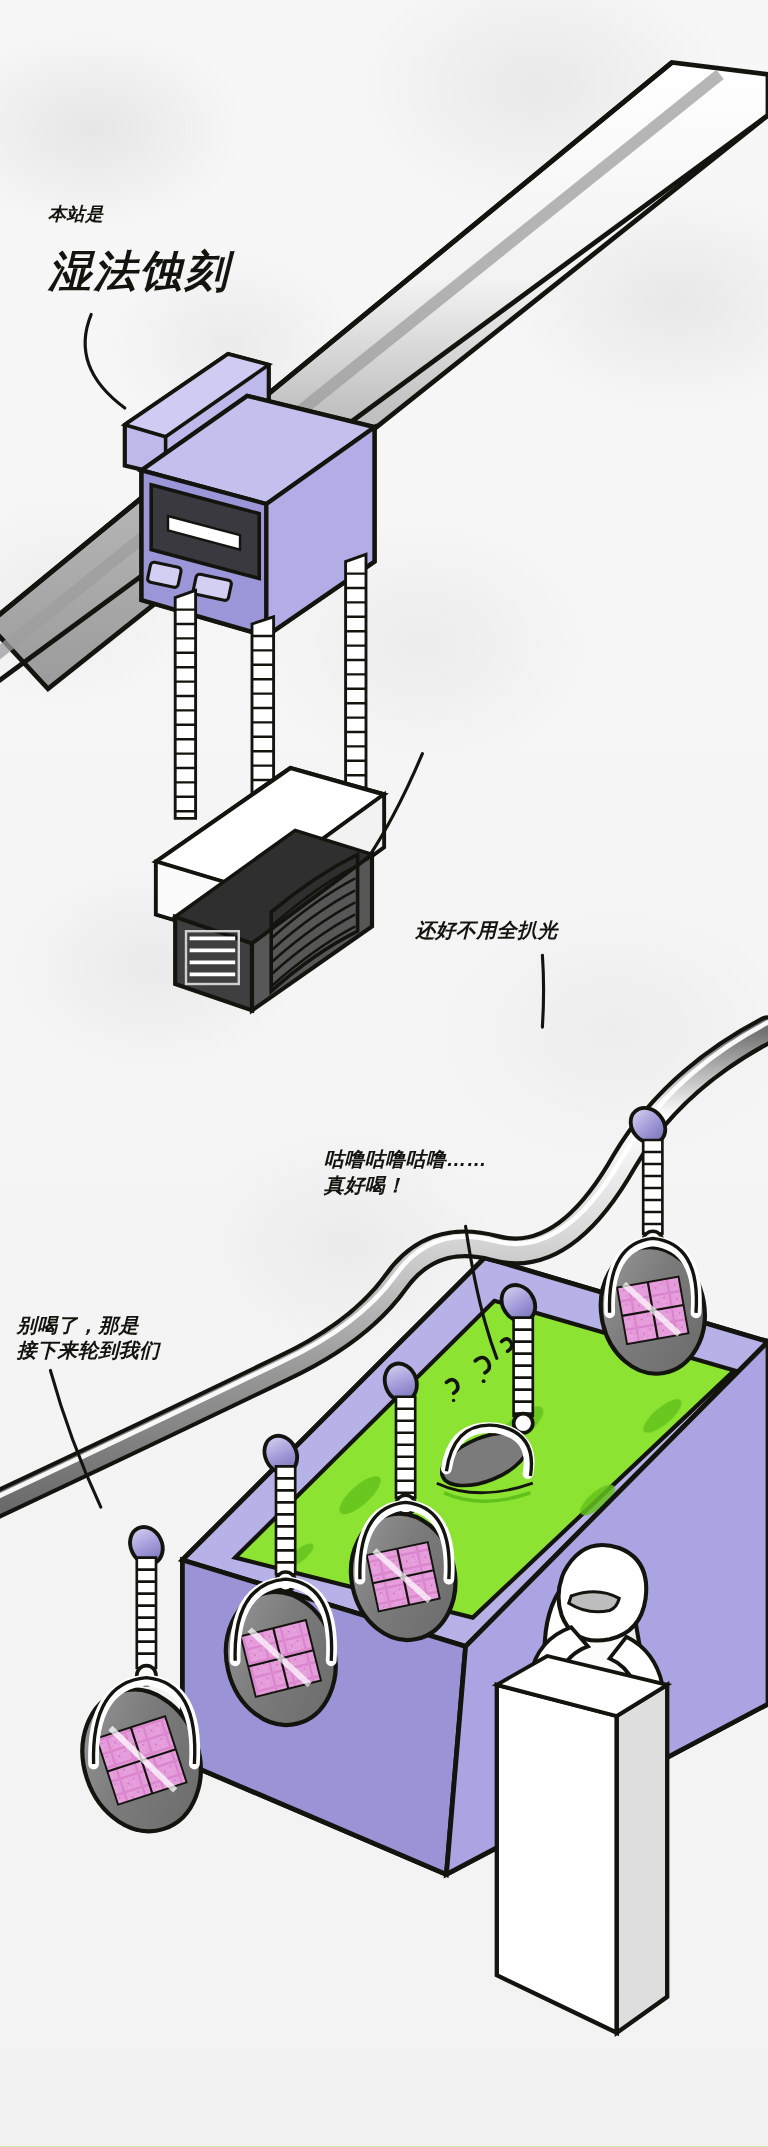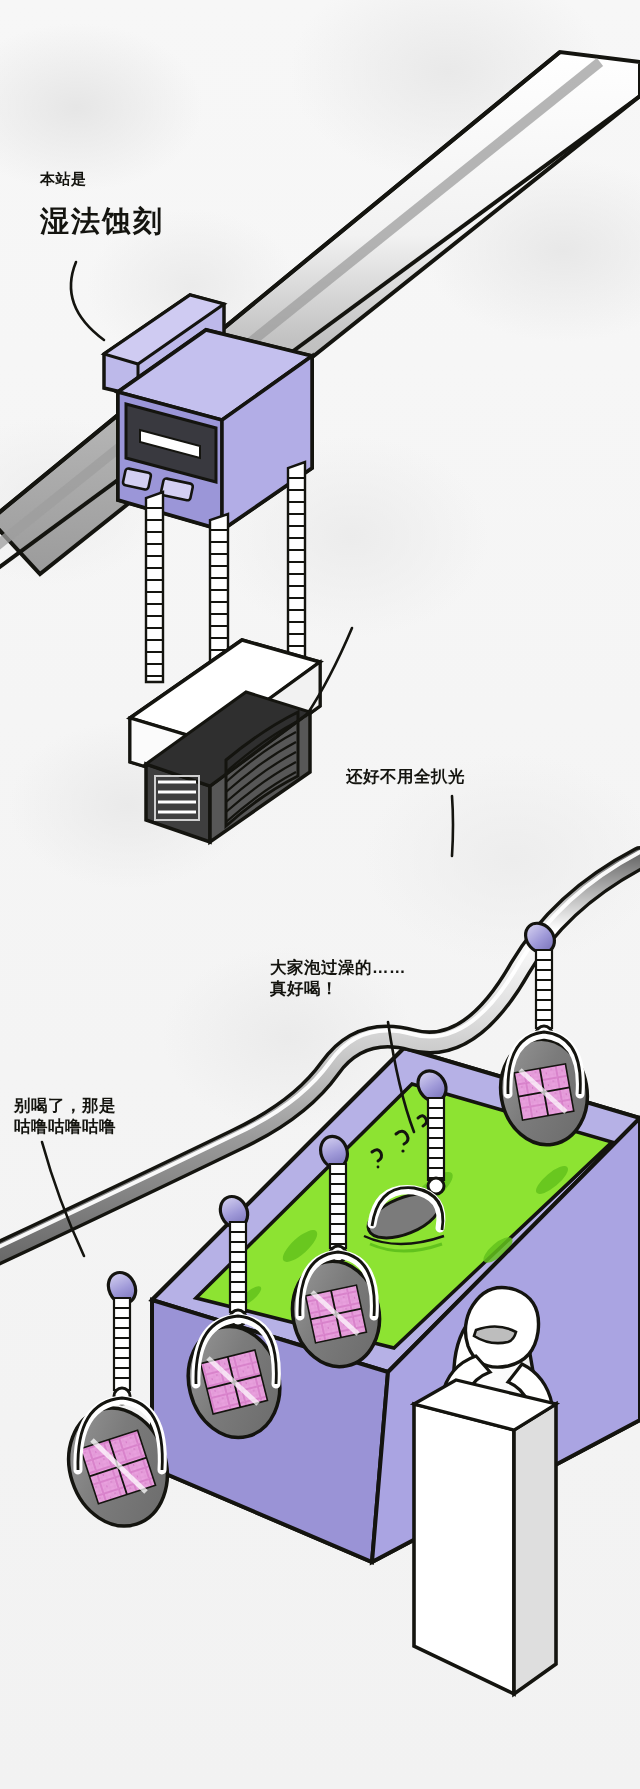--- a/index.html
+++ b/index.html
@@ -3,20 +3,21 @@
 <meta charset="utf-8">
 <title>Wet Etch Comic Panel</title>
 <style>
   html,body{margin:0;padding:0;background:#fff;}
   body{font-family:"Liberation Sans","DejaVu Sans",sans-serif;}
   #stage{
     position:relative;
     width:640px;height:1789px;
     overflow:hidden;
     background:#84cc16;
+    font-style:italic;
   }
   #bg-texture{
     position:absolute;inset:0;
     background:
       radial-gradient(ellipse 180px 120px at 12% 6%, #e6e6e6 0%, rgba(230,230,230,0) 70%),
       radial-gradient(ellipse 220px 150px at 70% 4%, #e9e9e9 0%, rgba(233,233,233,0) 72%),
       radial-gradient(ellipse 150px 110px at 30% 16%, #ebebeb 0%, rgba(235,235,235,0) 70%),
       radial-gradient(ellipse 200px 130px at 88% 14%, #e8e8e8 0%, rgba(232,232,232,0) 70%),
       radial-gradient(ellipse 160px 120px at 8% 28%, #ededed 0%, rgba(237,237,237,0) 70%),
       radial-gradient(ellipse 190px 140px at 55% 30%, #ececec 0%, rgba(236,236,236,0) 72%),
@@ -27,21 +28,21 @@
   }
   #art{position:absolute;inset:0;}
   .cap{
     position:absolute;
     color:#14140f;
     line-height:1.25;
     white-space:pre-line;
     letter-spacing:0.5px;
   }
   .cap-small{font-size:15px;font-weight:700;}
-  .cap-big{font-size:29px;font-weight:800;letter-spacing:2px;text-align:center;}
+  .cap-big{font-size:36px;font-weight:800;letter-spacing:2px;text-align:center;}
   .cap-body{font-size:16.5px;font-weight:700;}
 </style>
 </head>
 <body>
 
 <div id="stage">
   <div id="bg-texture"></div>
 
   <svg id="art" viewBox="0 0 640 1789" width="640" height="1789" xmlns="http://www.w3.org/2000/svg">
     <defs>
@@ -346,18 +347,18 @@
     </g>
   </svg>
 
   <div class="cap cap-small" style="left:40px; top:170px;">本站是</div>
 
   <div class="cap cap-big" style="left:40px; top:203px;">湿法蚀刻</div>
 
 
   <div class="cap cap-body" style="left:346px; top:766px;text-align:center;">还好不用全扒光</div>
 
-  <div class="cap cap-body" style="left:270px; top:957px;">大家泡过澡的……
+  <div class="cap cap-body" style="left:270px; top:957px;">咕噜咕噜咕噜……
 真好喝！</div>
 
   <div class="cap cap-body" style="left:14px; top:1095px;">别喝了，那是
-咕噜咕噜咕噜</div>
+接下来轮到我们</div>
 </div>
 
 </body></html>

